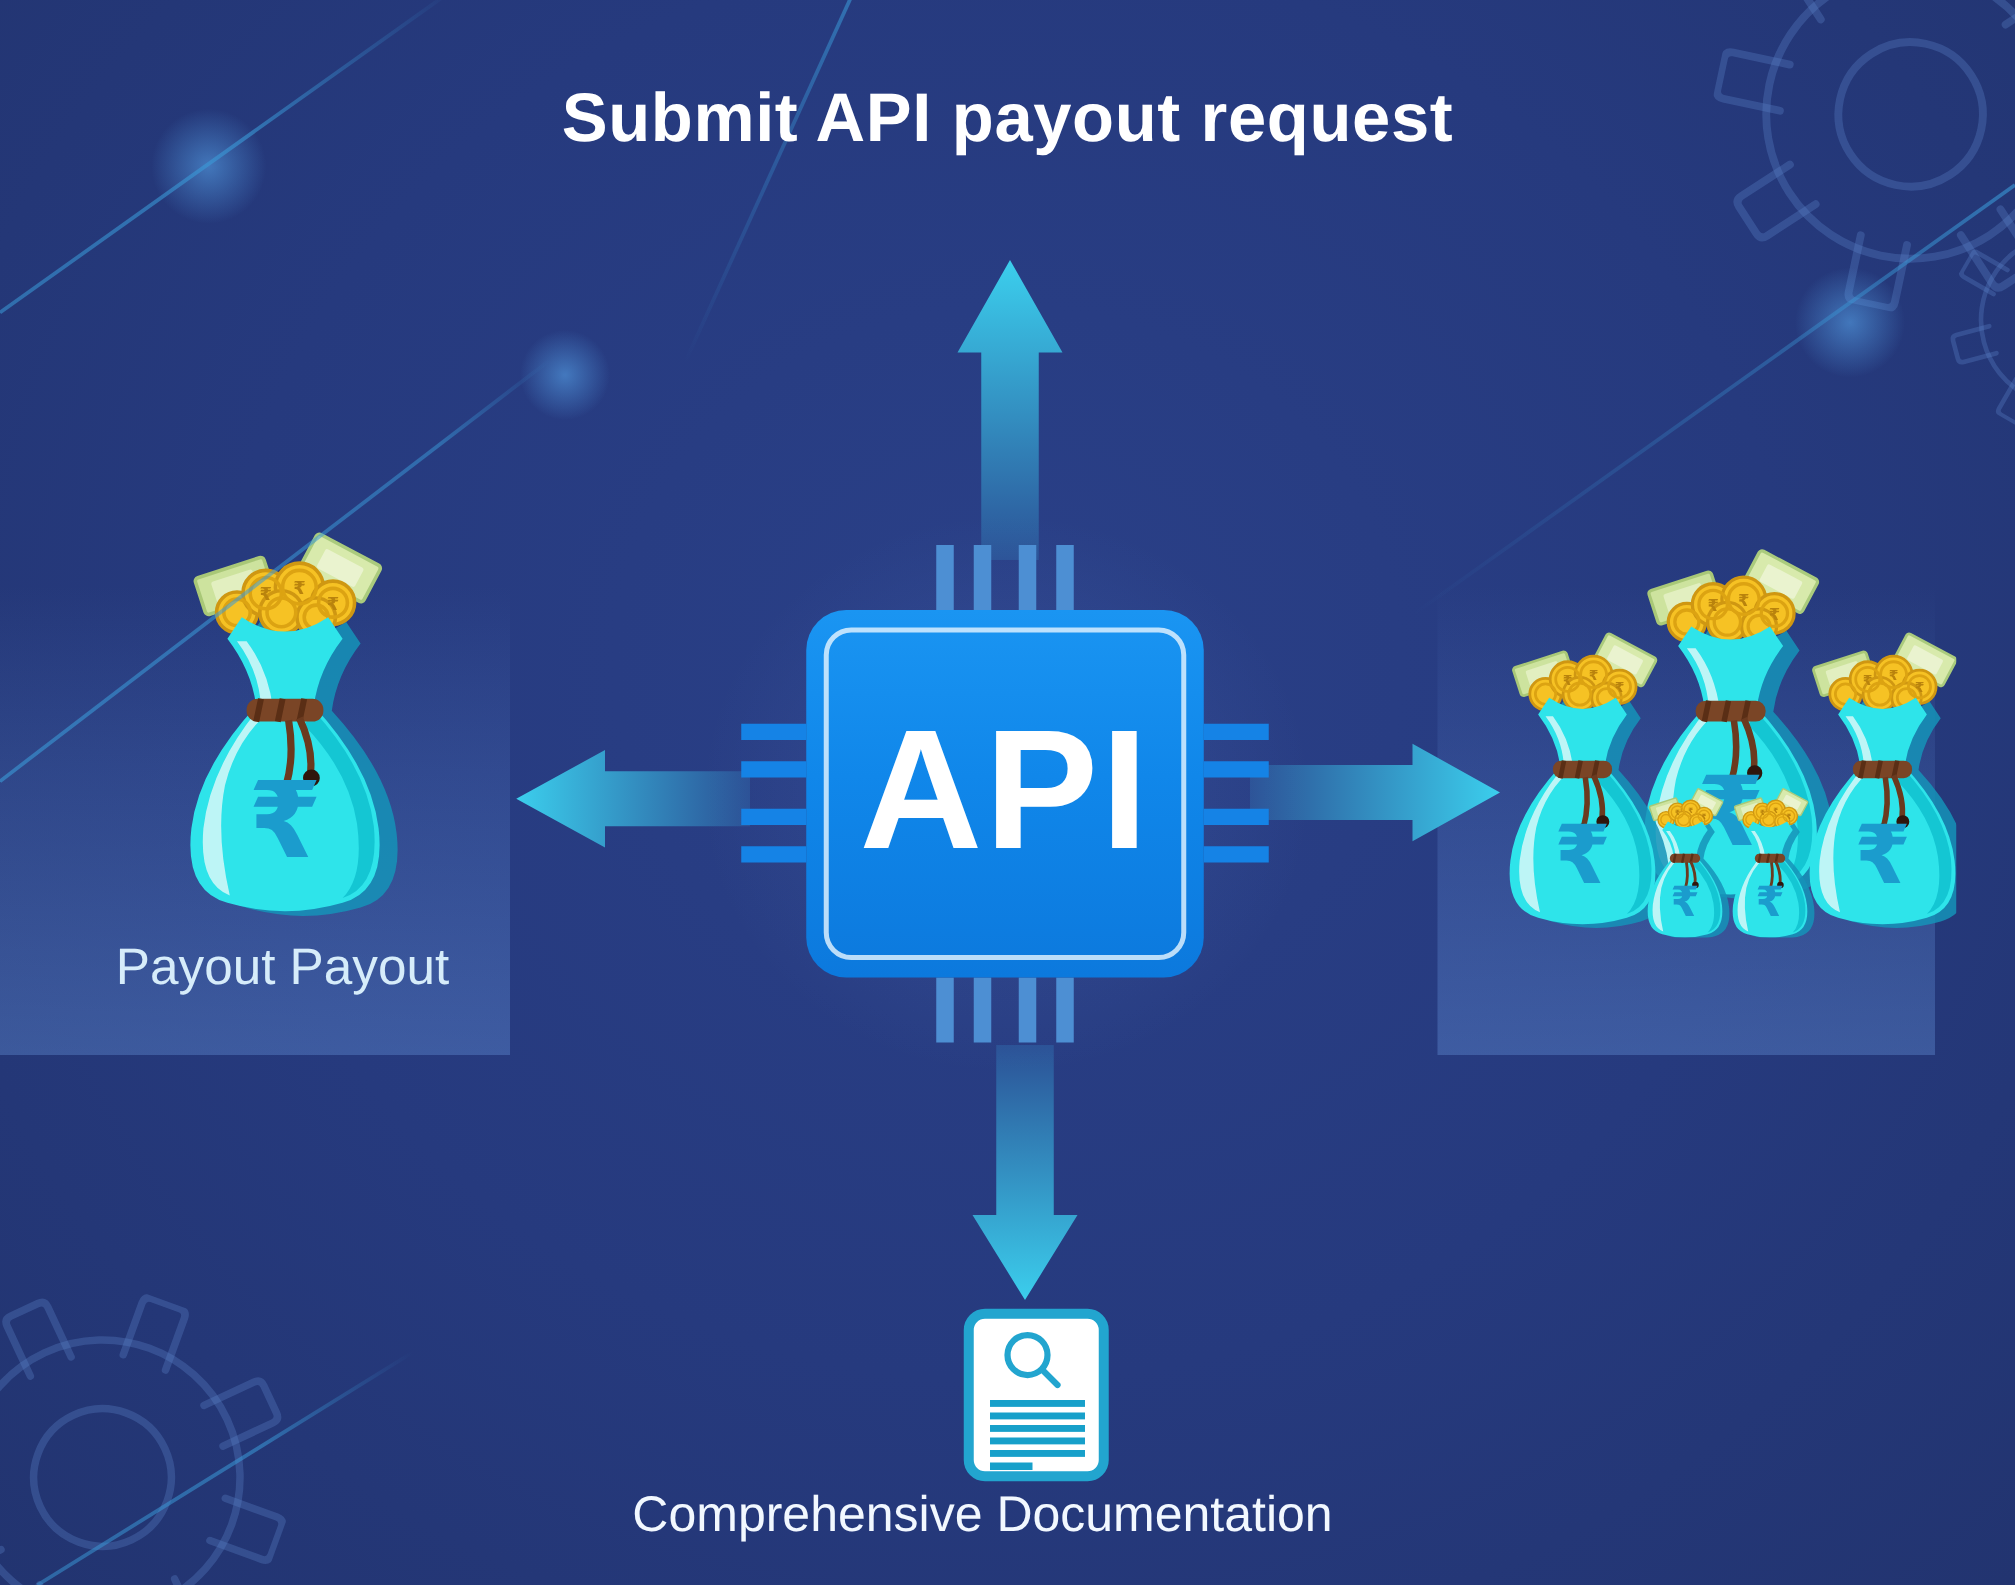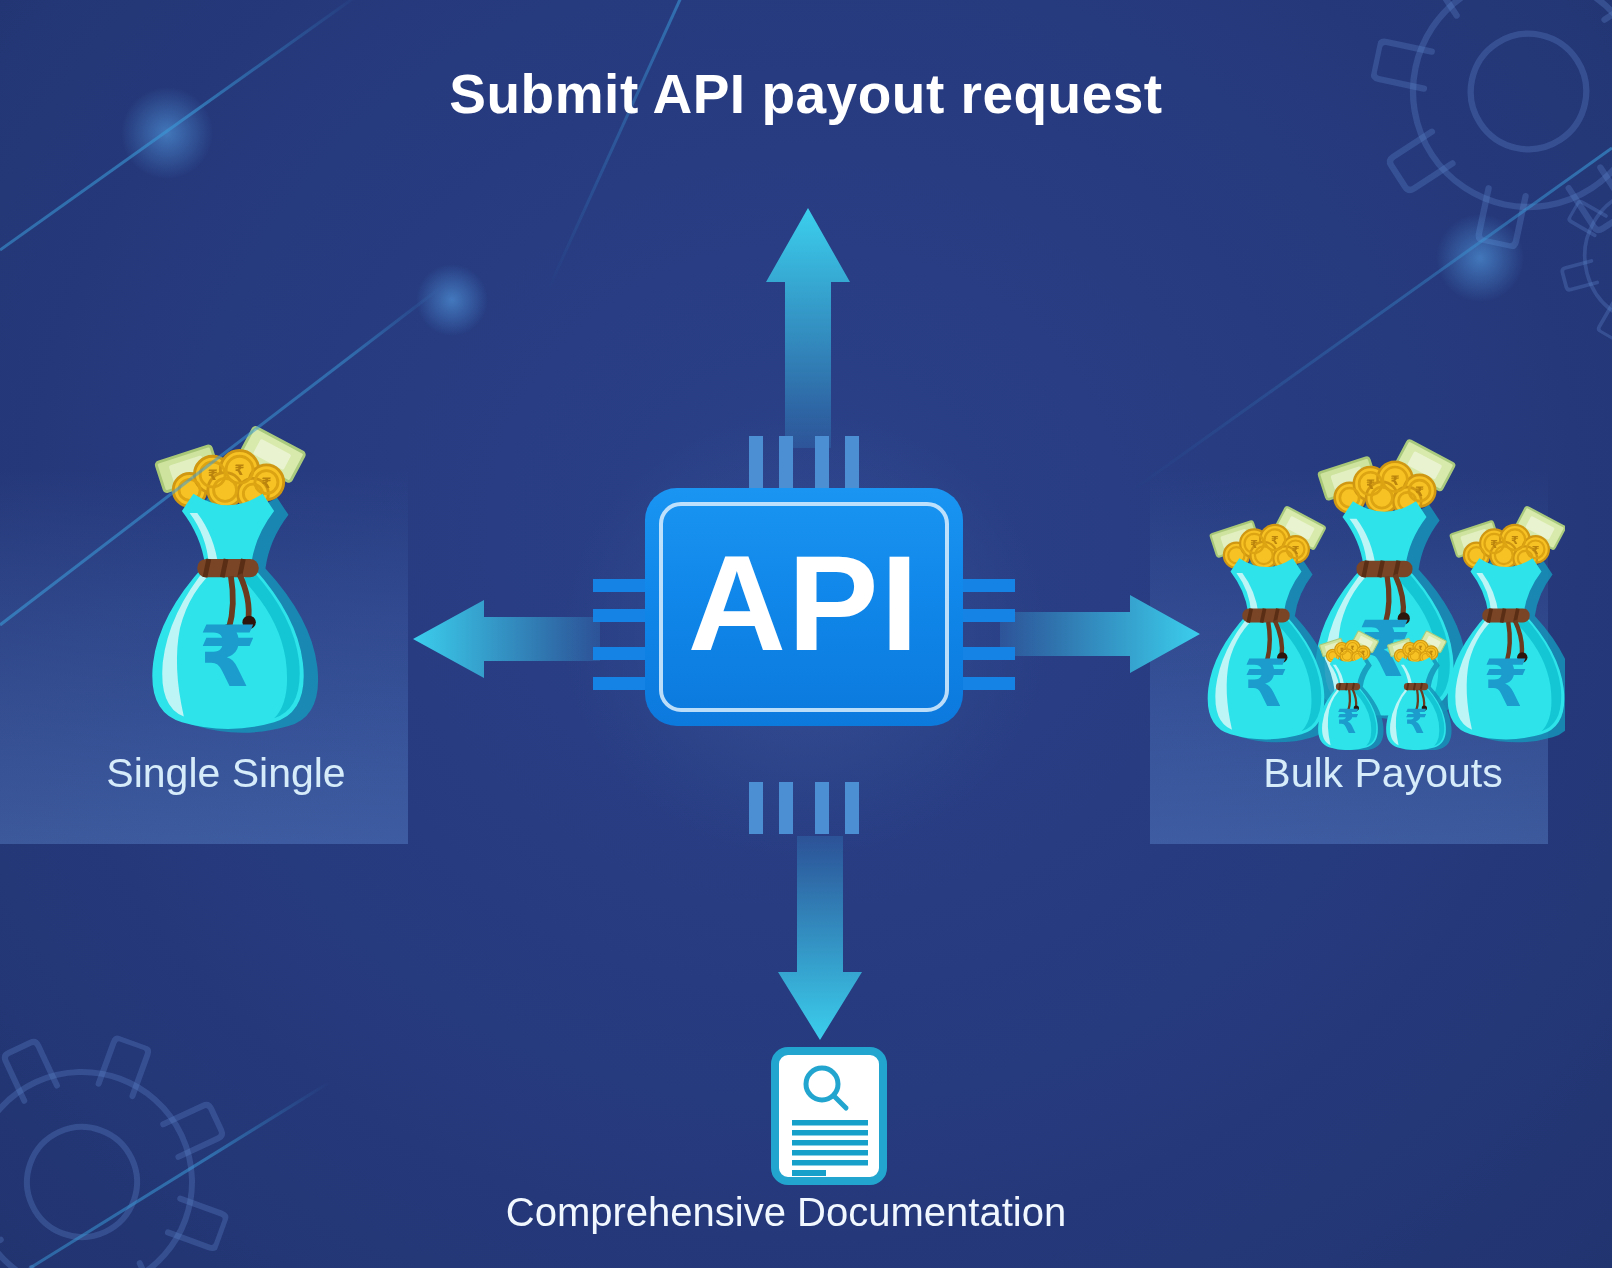--- a/index.html
+++ b/index.html
@@ -34,21 +34,21 @@
   #label-single{left:226px; top:750px;}
   #label-bulk{left:1383px; top:750px;}
   #label-doc{
     left:786px; top:1190px; transform:translateX(-50%);
     color:#f2f8ff; font-size:40px; font-weight:400; white-space:nowrap;
   }
   
   #chip-halo{left:560px; top:410px; width:490px; height:450px; border-radius:50%;
     background:radial-gradient(closest-side, rgba(140,190,255,.12), rgba(140,190,255,0));}
   #chip-body{
-    left:645px; top:488px; width:318px; height:238px; border-radius:32px;
+    left:645px; top:488px; width:318px; height:294px; border-radius:32px;
     background:linear-gradient(180deg,#1a95f2 0%, var(--chip-body) 45%, #0c79dd 100%);
     display:flex; align-items:center; justify-content:center;
   }
   #chip-inner{
     position:absolute; left:14px; top:14px; right:14px; bottom:14px;
     border:4px solid rgba(226,243,255,.82); border-radius:22px;
   }
   #chip-label{
     color:#fff; font-size:136px; font-weight:800; letter-spacing:2px; line-height:1;
     position:relative; top:-4px;
@@ -254,17 +254,16 @@
       <rect x="22" y="74" width="76" height="5.5"></rect>
       <rect x="22" y="84" width="76" height="5.5"></rect>
       <rect x="22" y="94" width="76" height="5.5"></rect>
       <rect x="22" y="104" width="76" height="5.5"></rect>
       <rect x="22" y="114" width="76" height="5.5"></rect>
       <rect x="22" y="124" width="34" height="6"></rect>
     </g>
   </svg>
 
   <div class="abs" id="title">Submit API payout request</div>
-  <div class="abs node-label" id="label-single">Single Single</div>
-  <div class="abs node-label" id="label-bulk">Bulk Payouts</div>
+  <div class="abs node-label" id="label-single">Payout Payout</div>
   <div class="abs" id="label-doc">Comprehensive Documentation</div>
 
 </div>
 
 </body></html>

